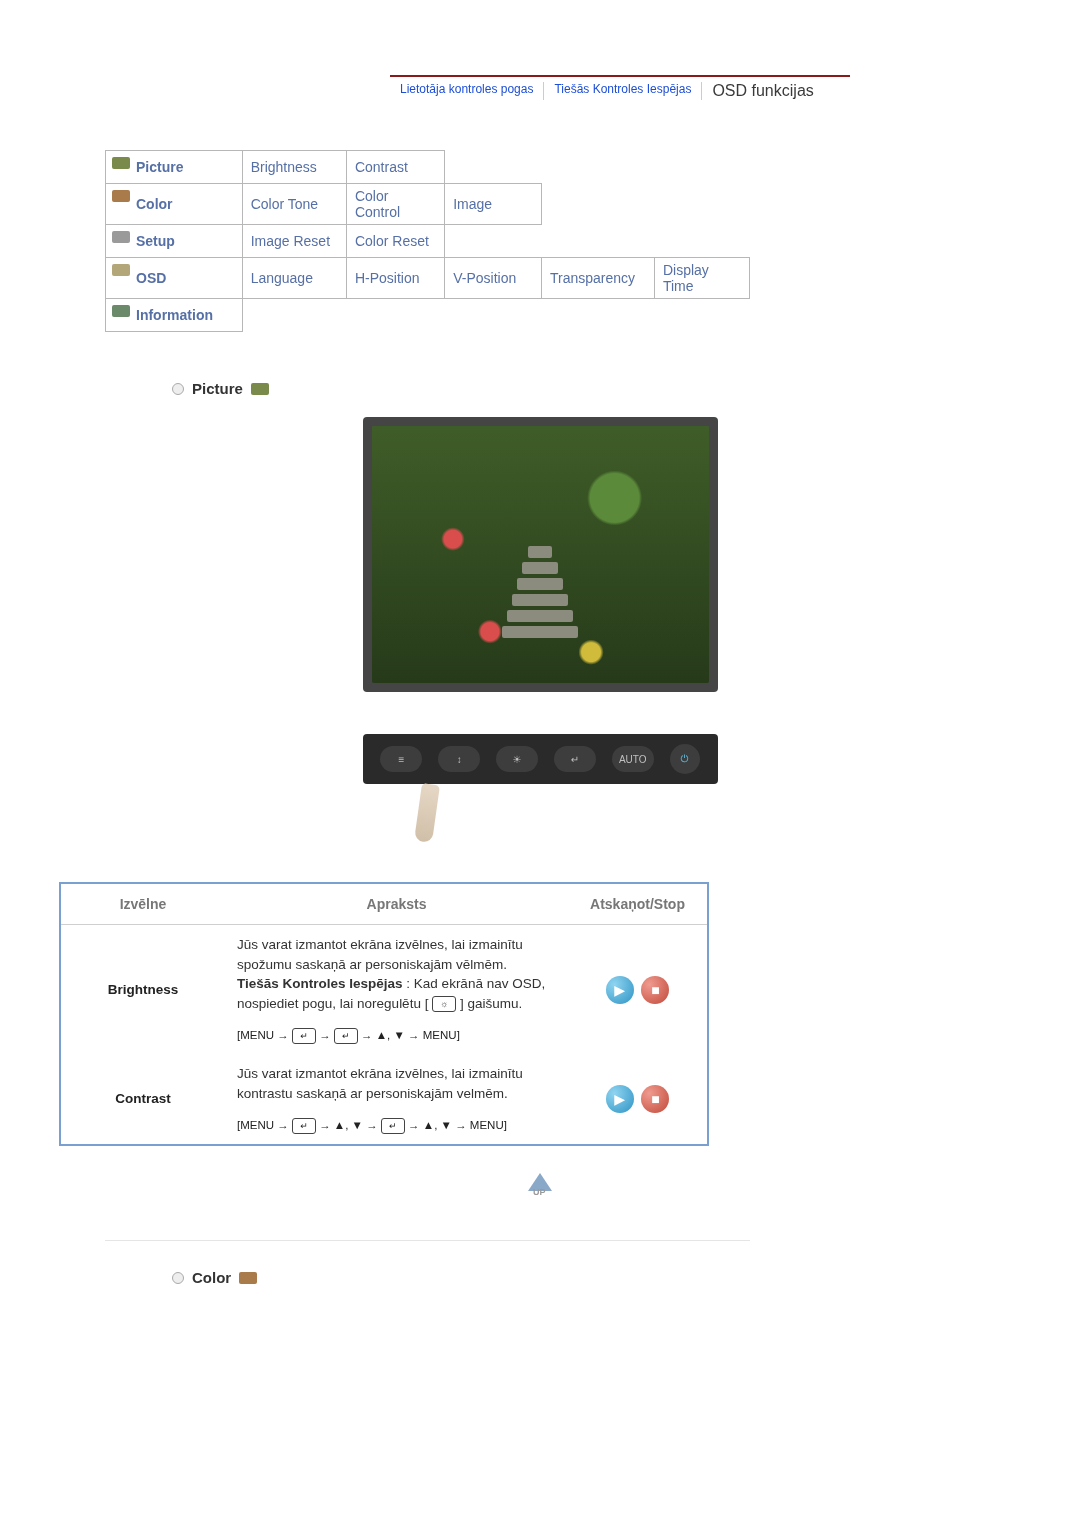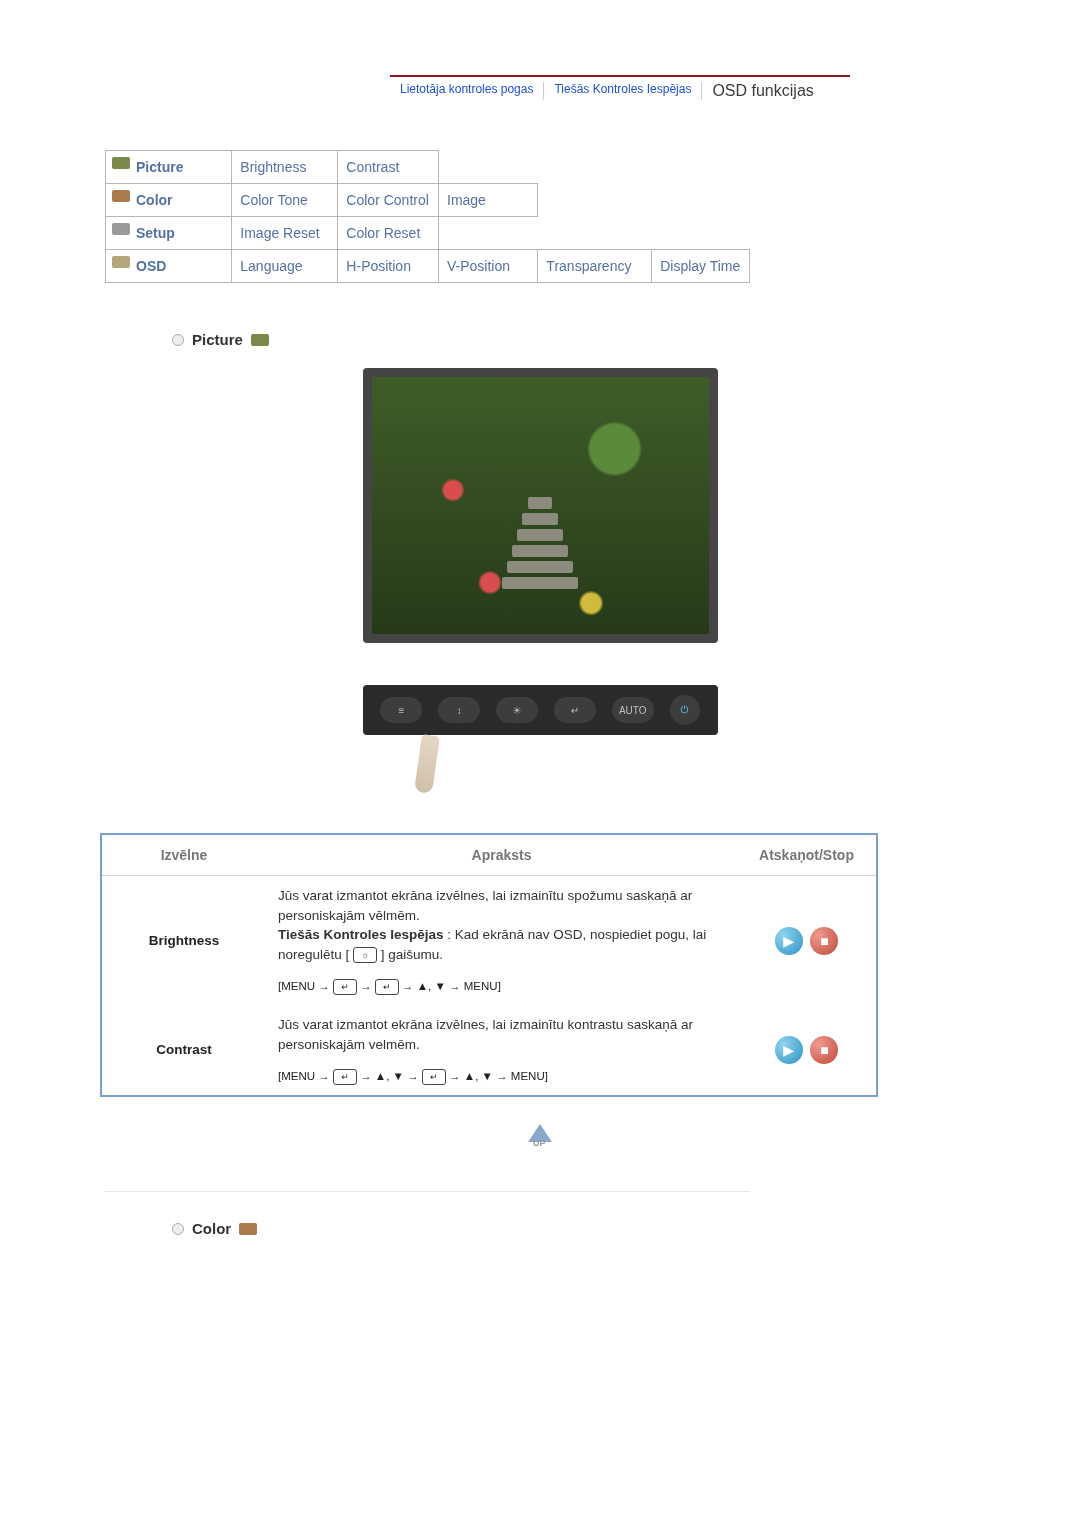--- a/index.html
+++ b/index.html
@@ -162,22 +162,22 @@
   .hand .finger {
     position: absolute;
     left: 55px; top: -10px;
     width: 18px; height: 58px;
     background: linear-gradient(#e6d8c6, #d0bfa8);
     border-radius: 10px 10px 20px 20px;
     transform: rotate(8deg);
   }
 
   .desc-table {
-    width: 778px;
-    margin: 0 0 0 100px;
+    width: 650px;
+    margin: 0 0 0 59px;
     border-collapse: collapse;
     border: 2px solid #7aa0d0;
     padding-left: 8px;
   }
   .desc-table th {
     color: #777; font-weight: bold;
     padding: 12px 10px;
     border-bottom: 1px solid #cfcfcf;
     font-size: 14px;
   }
@@ -293,20 +293,28 @@
           <td class="empty"></td>
           <td class="empty"></td>
     </tr>
     <tr>
       <td class="cat"><span class="ico" style="background:#b3a77a"></span><span>OSD</span></td>
       <td class="sub">Language</td>
       <td class="sub">H-Position</td>
       <td class="sub">V-Position</td>
       <td class="sub">Transparency</td>
       <td class="sub">Display Time</td>
+    </tr>
+    <tr>
+      <td class="cat"><span class="ico" style="background:#6a8a6a"></span><span>Information</span></td>
+      <td class="empty"></td>
+          <td class="empty"></td>
+          <td class="empty"></td>
+          <td class="empty"></td>
+          <td class="empty"></td>
     </tr>
   </tbody>
     </table>
 
   <div class="section-heading">
     <span class="bullet"></span>
     <span>Picture</span>
     <span class="headico"></span>
   </div>
 

